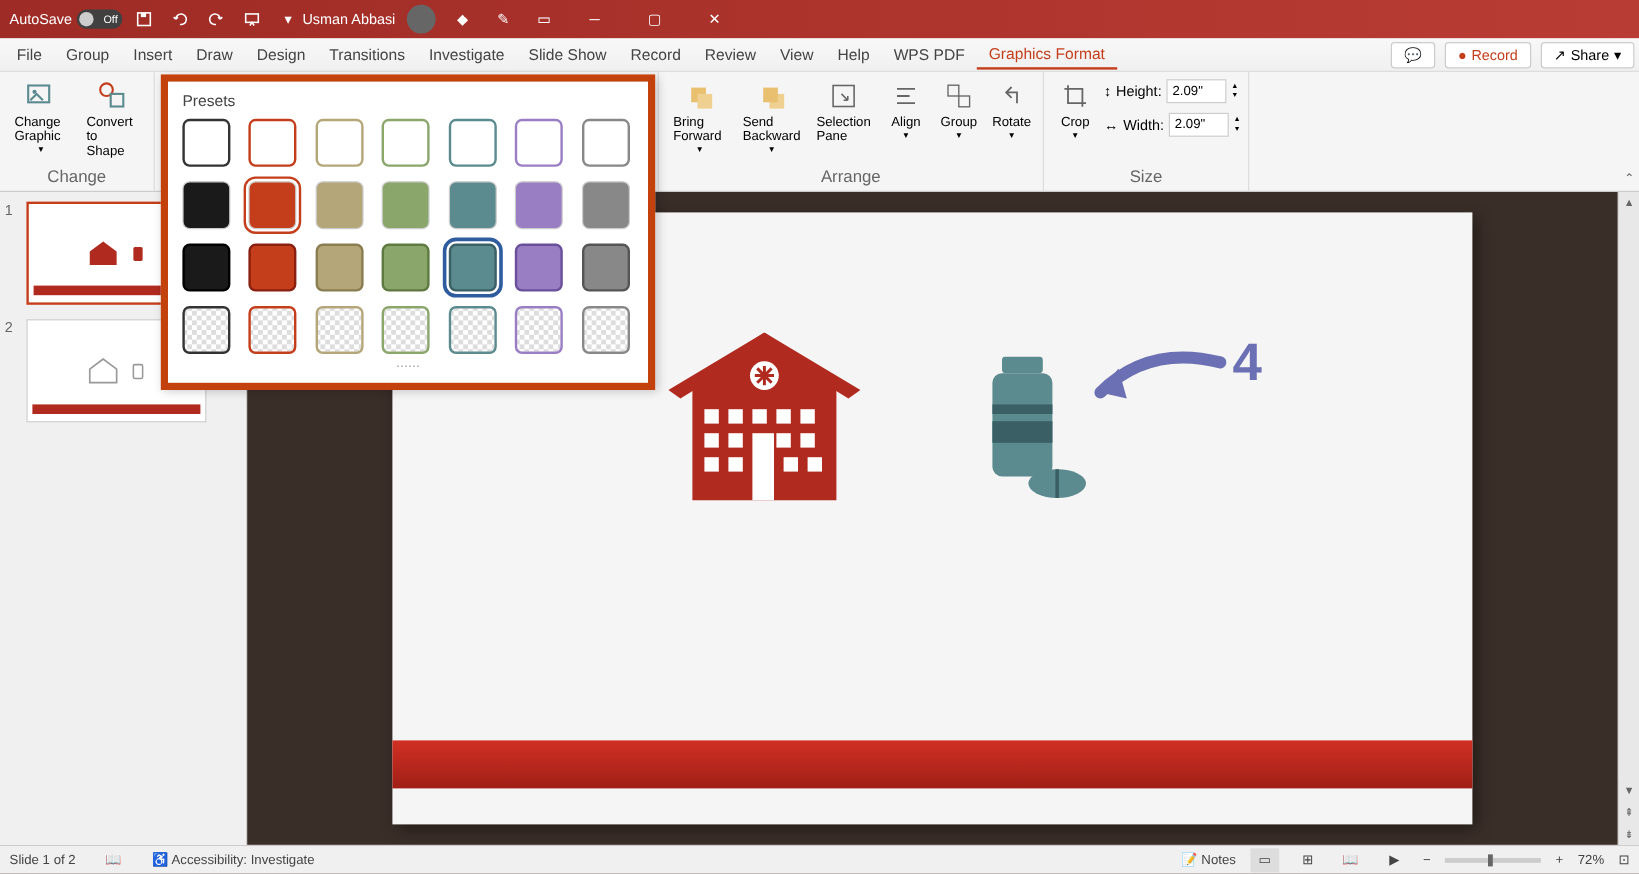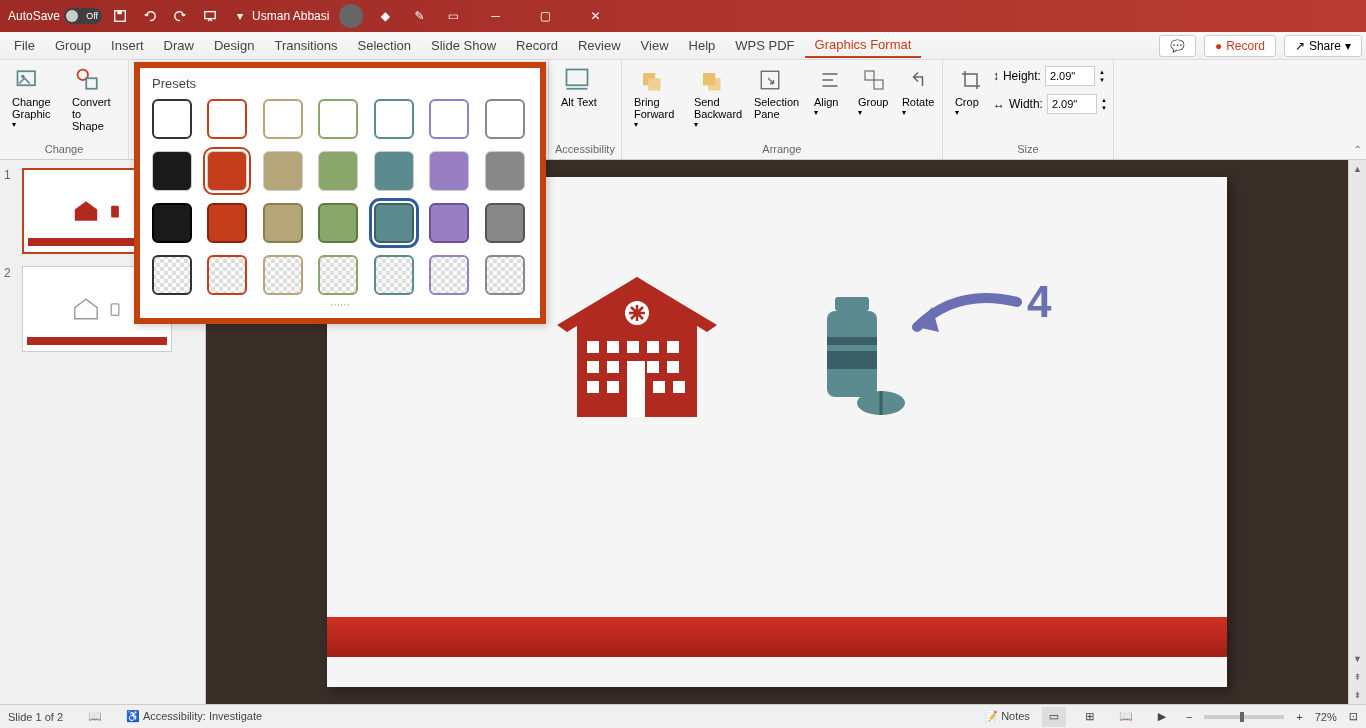--- a/index.html
+++ b/index.html
@@ -23,22 +23,22 @@
     .tab { padding: 4px 10px; font-size: 13px; color: #444; cursor: pointer; }
     .tab.active { color: #c43e1c; border-bottom: 2px solid #c43e1c; }
     .ribbon-right { margin-left: auto; display: flex; gap: 8px; align-items: center; }
     .comment-btn, .record-btn, .share-btn { padding: 3px 10px; font-size: 12px; border: 1px solid #ccc; border-radius: 3px; display: flex; align-items: center; gap: 4px; cursor: pointer; background: white; }
     .record-btn { color: #c43e1c; }
     
     
     .ribbon-content { height: 100px; background: #f5f5f5; display: flex; border-bottom: 1px solid #ccc; position: relative; }
     .ribbon-group { display: flex; flex-direction: column; border-right: 1px solid #ddd; padding: 2px 6px; }
     .group-items { flex: 1; display: flex; align-items: flex-start; gap: 4px; }
-    .group-label { font-size: 11px; color: #666; text-align: center; padding: 2px 0; }
-    .big-btn { display: flex; flex-direction: column; align-items: flex-start; padding: 2px 6px; cursor: pointer; font-size: 11px; width: 56px; }
+    .group-label { font-size: 14px; color: #666; text-align: center; padding: 2px 0; }
+    .big-btn { display: flex; flex-direction: column; align-items: center; padding: 2px 6px; cursor: pointer; font-size: 11px; width: 56px; }
     .big-btn .icon { width: 32px; height: 32px; display: flex; align-items: center; justify-content: center; }
     .small-btn-col { display: flex; flex-direction: column; gap: 2px; }
     .small-btn { display: flex; align-items: center; gap: 4px; padding: 2px 4px; font-size: 12px; cursor: pointer; }
     .size-row { display: flex; align-items: center; gap: 4px; font-size: 12px; }
     .size-input { width: 50px; height: 20px; border: 1px solid #ccc; font-size: 11px; padding: 0 4px; background: white; }
     .spinner { display: flex; flex-direction: column; }
     .spinner span { font-size: 6px; line-height: 8px; cursor: pointer; }
     .collapse-btn { position: absolute; right: 4px; bottom: 4px; cursor: pointer; font-size: 10px; color: #666; }
     
     
@@ -132,21 +132,21 @@
   </div>
 </div>
 
 <div class="ribbon-tabs">
   <div class="tab">File</div>
   <div class="tab">Group</div>
   <div class="tab">Insert</div>
   <div class="tab">Draw</div>
   <div class="tab">Design</div>
   <div class="tab">Transitions</div>
-  <div class="tab">Selection</div>
+  <div class="tab">Investigate</div>
   <div class="tab">Slide Show</div>
   <div class="tab">Record</div>
   <div class="tab">Review</div>
   <div class="tab">View</div>
   <div class="tab">Help</div>
   <div class="tab">WPS PDF</div>
   <div class="tab active">Graphics Format</div>
   <div class="ribbon-right">
     <div class="comment-btn">
         <span>💬</span>
@@ -206,34 +206,20 @@
         <div class="small-btn">
             <span>◐</span>
             <span>Graphics Effects</span>
             <span>▾</span>
           </div>
       </div>
     </div>
     <div class="group-label" style="text-align:right;">⬊</div>
   </div>
 
-  <div class="ribbon-group">
-    <div class="group-items">
-      <div class="big-btn">
-        <div class="icon">
-            <svg width="28" height="28" viewBox="0 0 32 32">
-              <rect x="4" y="4" width="24" height="18" fill="none" stroke="#5b8a8f" stroke-width="2"></rect>
-              <path d="M4 26 h24" stroke="#5b8a8f" stroke-width="2"></path>
-            </svg>
-          </div>
-        <span>Alt Text</span>
-      </div>
-    </div>
-    <div class="group-label">Accessibility</div>
-  </div>
 
   <div class="ribbon-group">
     <div class="group-items">
       <div class="big-btn">
         <div class="icon">
             <svg width="28" height="28" viewBox="0 0 32 32">
               <rect x="8" y="8" width="14" height="14" fill="#e8c070"></rect>
               <rect x="14" y="14" width="14" height="14" fill="#f0d090"></rect>
             </svg>
           </div>

